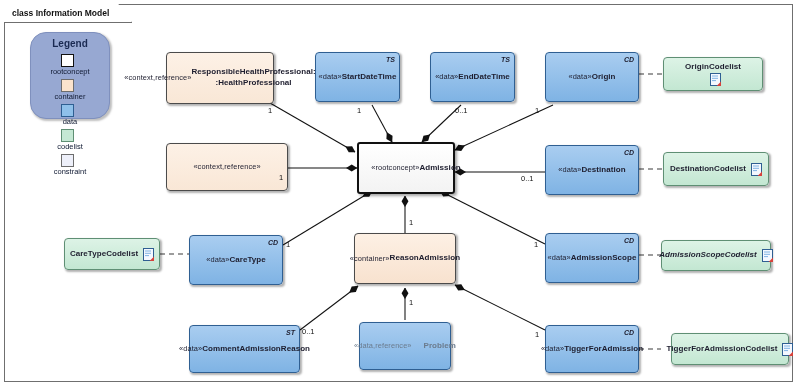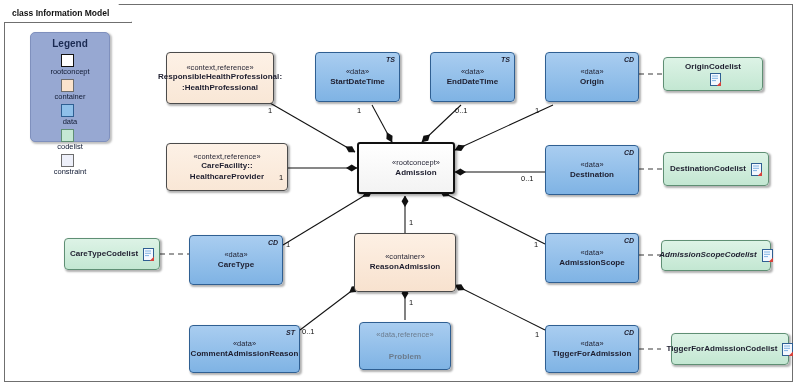--- a/index.html
+++ b/index.html
@@ -15,21 +15,21 @@
              font-size:8.5px;font-weight:bold;color:#111;
              padding:0 22px 4px 8px;line-height:19px;white-space:nowrap;
              clip-path:polygon(0 0,calc(100% - 14px) 0,100% 100%,0 100%);}
 
   
   #wires{position:absolute;left:0;top:0;width:800px;height:390px;
          pointer-events:none;}
 
   
   .node{position:absolute;box-sizing:border-box;border-radius:4px;
-        display:flex;flex-direction:column;align-items:center;
+        display:flex;align-items:center;
         justify-content:center;text-align:center;
         font-size:8px;color:#1d1d2e;line-height:1.32;
         box-shadow:1.5px 1.5px 2px rgba(0,0,0,.30);}
   .stereo{font-size:7.4px;font-style:normal;letter-spacing:.1px;}
   .nm{font-weight:bold;font-size:8px;letter-spacing:.05px;}
 
   .n-root{background:linear-gradient(#ffffff,#f3f3f3);
           border:2px solid #111;border-radius:3px;box-shadow:2px 2px 3px rgba(0,0,0,.35);padding-left:20px;}
   .n-container{background:linear-gradient(#fdf0e4,#f8e2cf);border:1.4px solid #4b4b4b;}
   .n-context{background:linear-gradient(#fdf1e6,#f9e7d6);border:1.4px solid #4b4b4b;}
@@ -45,22 +45,22 @@
   .tag{position:absolute;top:2px;right:4px;font-size:7px;font-style:italic;
        font-weight:bold;color:#1d1d2e;}
 
   
   .doc-ico{width:11px;height:13px;margin-left:5px;flex:0 0 auto;}
 
   
   .mult{position:absolute;font-size:7.5px;color:#111;white-space:nowrap;}
 
   
-  #legend{position:absolute;left:30px;top:32px;width:80px;height:110px;
-          background:#97a8d2;border:1px solid #7f90bd;border-radius:5px;
+  #legend{position:absolute;left:30px;top:32px;width:80px;height:87px;
+          background:#97a8d2;border:1px solid #7f90bd;border-radius:16px;
           box-shadow:1.5px 1.5px 2px rgba(0,0,0,.25);
           display:flex;flex-direction:column;align-items:center;
           padding-top:5px;box-sizing:border-box;}
   #legend h4{margin:0 0 5px 0;font-size:10px;font-weight:bold;color:#1a2a52;}
   .lg-row{display:flex;align-items:center;width:68px;margin-bottom:3px;flex-direction:column;}
   .sw{width:13px;height:13px;margin-right:6px;flex:0 0 auto;box-sizing:border-box;}
   .lg-lbl{font-size:7.5px;color:#101a33;}
 </style>
 </head>
 <body>
@@ -135,22 +135,20 @@
 </div>
 
 <div class="node n-context" style="left:166px;top:52px;width:108px;height:52px;">
   <div class="stereo">«context,reference»</div>
   <div class="nm" style="white-space:pre-line;text-align:center;">ResponsibleHealthProfessional:
 :HealthProfessional</div>
 </div>
 
 <div class="node n-context" style="left:166px;top:143px;width:122px;height:48px;">
   <div class="stereo">«context,reference»</div>
-  <div class="nm" style="white-space:pre-line;">CareFacility::
-HealthcareProvider</div>
 </div>
 
 <div class="node n-data" style="left:315px;top:52px;width:85px;height:50px;">
   <span class="tag">TS</span>
   <div class="stereo">«data»</div>
   <div class="nm">StartDateTime</div>
 </div>
 
 <div class="node n-data" style="left:430px;top:52px;width:85px;height:50px;">
   <span class="tag">TS</span>
@@ -207,21 +205,21 @@
     <path d="M6.6,13 L11,13 L11,8.6 Z" fill="#d8413a"></path>
   </svg>
 </div>
 
 <div class="node n-data" style="left:189px;top:235px;width:94px;height:50px;">
   <span class="tag">CD</span>
   <div class="stereo">«data»</div>
   <div class="nm">CareType</div>
 </div>
 
-<div class="node n-container" style="left:354px;top:233px;width:102px;height:59px;">
+<div class="node n-container" style="left:354px;top:233px;width:102px;height:51px;">
   <div class="stereo">«container»</div>
   <div class="nm">ReasonAdmission</div>
 </div>
 
 <div class="node n-data" style="left:545px;top:233px;width:94px;height:50px;">
   <span class="tag">CD</span>
   <div class="stereo">«data»</div>
   <div class="nm">AdmissionScope</div>
 </div>
 

